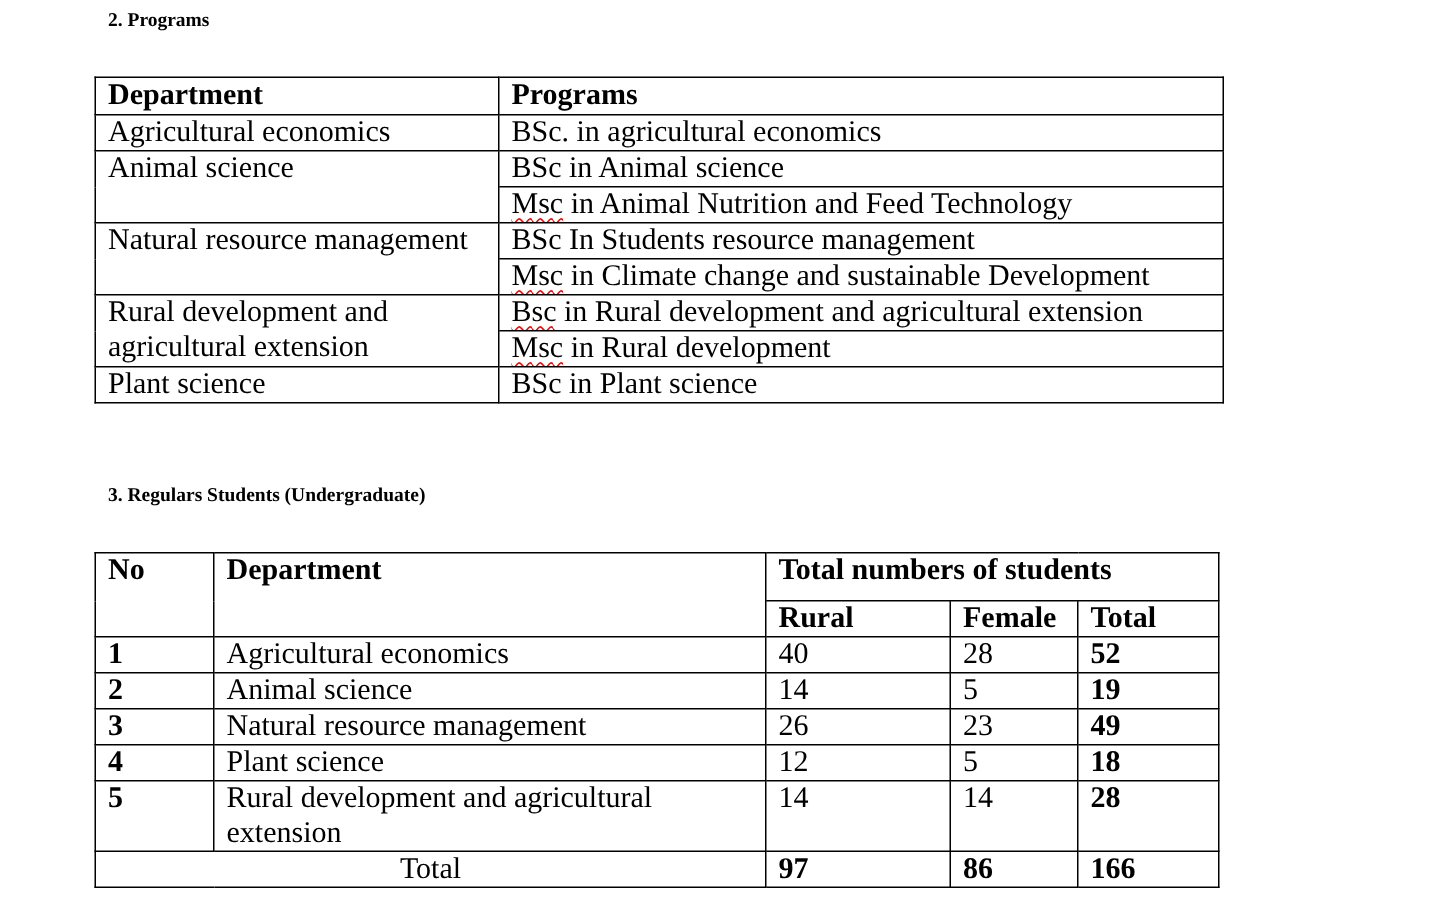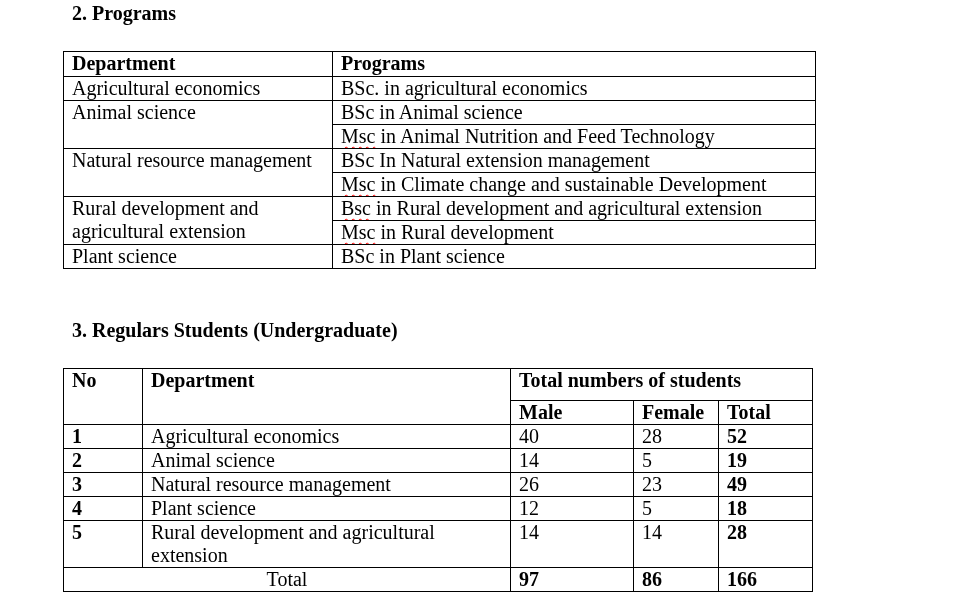--- a/index.html
+++ b/index.html
@@ -8,21 +8,21 @@
     background: #ffffff;
     font-family: "Liberation Serif", "DejaVu Serif", serif;
     color: #000000;
     position: relative;
     overflow: hidden;
   }
   .page { position: absolute; left: 0; top: 0; width: 957px; height: 612px; }
 
   .heading {
     position: absolute;
-    font-size: 20px;
+    font-size: 13px;
     font-weight: bold;
     line-height: 18px;
     white-space: nowrap;
   }
   #heading-programs { left: 72px; top: 4px; }
   #heading-students { left: 72px; top: 321px; }
 
   table {
     position: absolute;
     border-collapse: collapse;
@@ -92,21 +92,21 @@
     </tr>
     <tr>
       <td rowspan="2">Animal science</td>
       <td><span>BSc</span><span> in Animal science</span></td>
     </tr>
     <tr>
       <td><span class="sq">Msc</span><span> in Animal Nutrition and Feed Technology</span></td>
     </tr>
     <tr>
       <td rowspan="2">Natural resource management</td>
-      <td><span>BSc</span><span> In Natural extension management</span></td>
+      <td><span>BSc</span><span> In Students resource management</span></td>
     </tr>
     <tr>
       <td><span class="sq">Msc</span><span> in Climate change and sustainable Development</span></td>
     </tr>
     <tr>
       <td rowspan="2">Rural development and agricultural extension</td>
       <td><span class="sq">Bsc</span><span> in Rural development and agricultural extension</span></td>
     </tr>
     <tr>
       <td><span class="sq">Msc</span><span> in Rural development</span></td>
@@ -128,21 +128,21 @@
         <col class="c-female">
         <col class="c-total">
     </colgroup>
     <tbody>
         <tr class="hdr-a">
       <td rowspan="2" class="bold">No</td>
       <td rowspan="2" class="bold">Department</td>
       <td colspan="3" class="bold">Total numbers of students</td>
     </tr>
     <tr class="hdr-b">
-      <td class="bold">Male</td>
+      <td class="bold">Rural</td>
       <td class="bold">Female</td>
       <td class="bold">Total</td>
     </tr>
     <tr class="data">
       <td class="bold">1</td>
       <td>Agricultural economics</td>
       <td>40</td>
       <td>28</td>
       <td class="bold">52</td>
     </tr>

